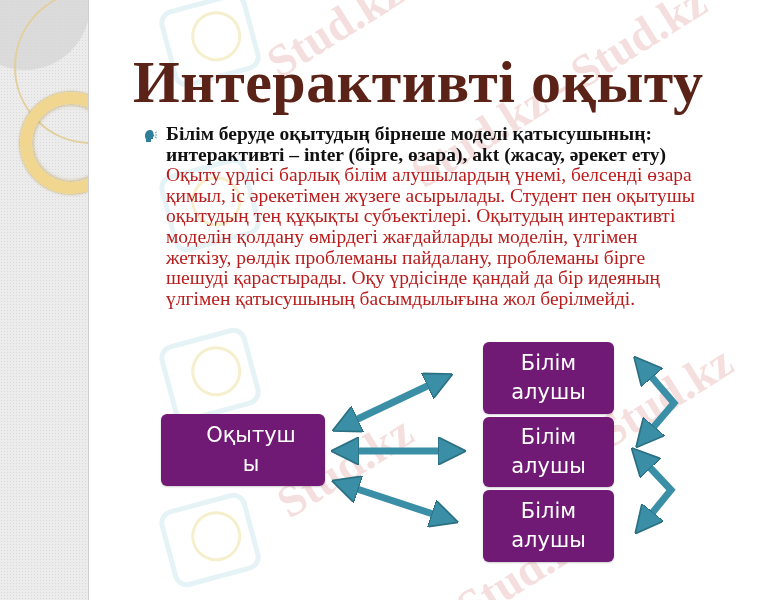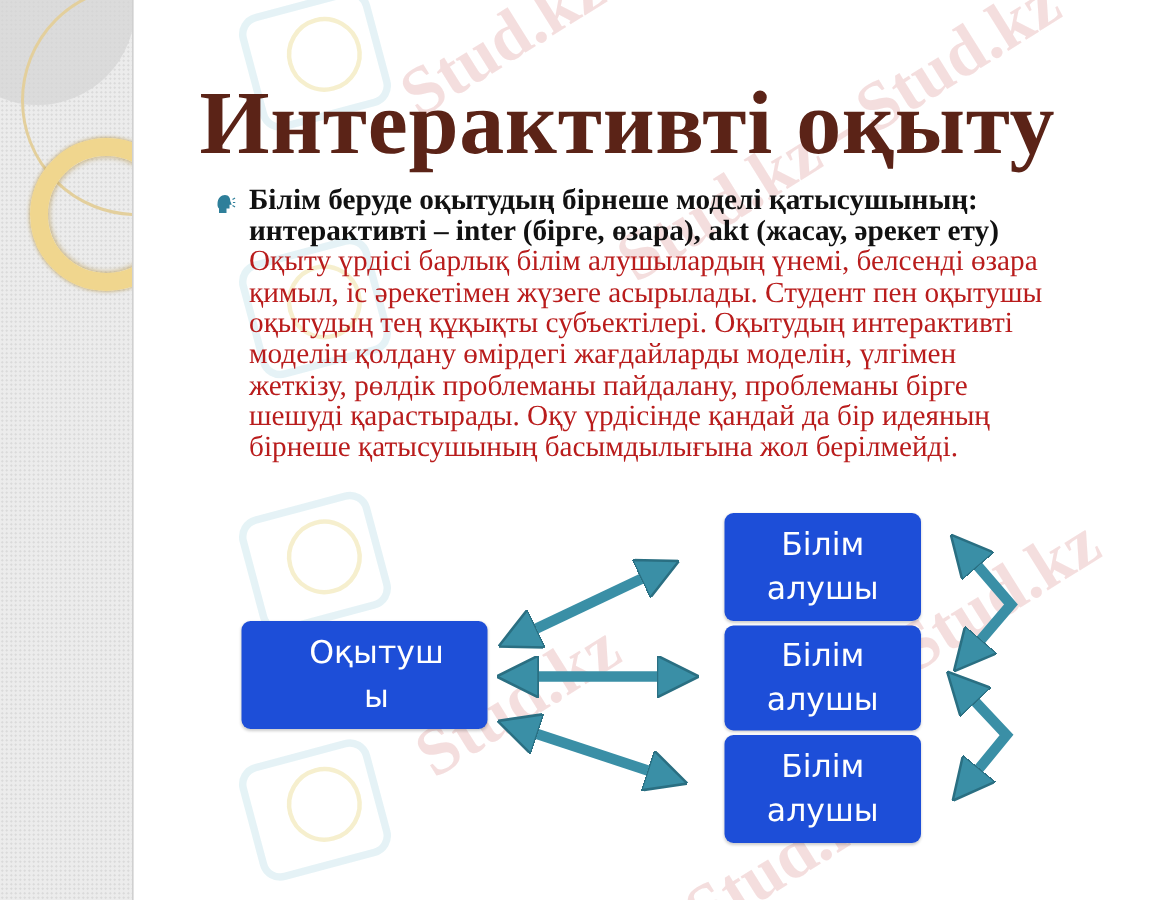--- a/index.html
+++ b/index.html
@@ -14,21 +14,21 @@
     .ring-gray { left: -40px; top: -60px; width: 130px; height: 130px; background: #d4d4d4; opacity: 0.7; }
     .ring-gold { left: 20px; top: 92px; width: 78px; height: 78px; border: 12px solid #f0d68e; box-shadow: inset 0 0 4px #b89a54, 0 0 3px #b89a54; }
     .watermark { position: absolute; color: #e8b8b8; font-family: "Liberation Serif", serif; font-weight: bold; font-size: 46px; transform: rotate(-32deg); opacity: 0.45; white-space: nowrap; pointer-events: none; }
     .logo-wm { position: absolute; width: 80px; height: 70px; border: 5px solid #dff0f4; border-radius: 14px; transform: rotate(-15deg); opacity: 0.8; pointer-events: none; }
     .logo-wm::after { content: ""; position: absolute; left: 22px; top: 8px; width: 44px; height: 44px; border-radius: 50%; border: 3px solid #f4ecc2; }
     .title { position: absolute; left: 133px; top: 48px; font-family: "Liberation Serif", serif; font-weight: bold; font-size: 60px; color: #5b2317; letter-spacing: 0.5px; margin: 0; }
     .bullet { position: absolute; left: 143px; top: 129px; width: 14px; height: 14px; }
     .content { position: absolute; left: 166px; top: 124px; width: 600px; font-size: 19.5px; line-height: 20.6px; color: #222; }
     .content .bold { font-weight: bold; color: #111; }
     .content .normal { color: #b91c1c; }
-    .box { position: absolute; background: #1d4ed8; border-radius: 6px; color: #ffffff; font-family: "DejaVu Sans", sans-serif; font-size: 21px; line-height: 29px; text-align: center; display: flex; align-items: center; justify-content: center; box-shadow: 0 1px 2px rgba(0,0,0,0.2); }
+    .box { position: absolute; background: #701a75; border-radius: 6px; color: #ffffff; font-family: "DejaVu Sans", sans-serif; font-size: 21px; line-height: 29px; text-align: center; display: flex; align-items: center; justify-content: center; box-shadow: 0 1px 2px rgba(0,0,0,0.2); }
     .box span { display: block; }
     .arrows { position: absolute; left: 0; top: 0; }
   </style>
 </head>
 <body>
 
 <div class="sidebar">
   <div class="ring ring-gray"></div>
   <div class="ring ring-big"></div>
   <div class="ring ring-gold"></div>
@@ -55,21 +55,21 @@
 
 <div class="content">
   <div class="bold">Білім беруде оқытудың бірнеше моделі қатысушының:</div>
   <div class="bold">интерактивті – inter (бірге, өзара), akt (жасау, әрекет ету)</div>
   <div class="normal">Оқыту үрдісі барлық білім алушылардың үнемі, белсенді өзара</div>
   <div class="normal">қимыл, іс әрекетімен жүзеге асырылады. Студент пен оқытушы</div>
   <div class="normal">оқытудың тең құқықты субъектілері. Оқытудың интерактивті</div>
   <div class="normal">моделін қолдану өмірдегі жағдайларды моделін, үлгімен</div>
   <div class="normal">жеткізу, рөлдік проблеманы пайдалану, проблеманы бірге</div>
   <div class="normal">шешуді қарастырады. Оқу үрдісінде қандай да бір идеяның</div>
-  <div class="normal">бірнеше қатысушының басымдылығына жол берілмейді.</div>
+  <div class="normal">үлгімен қатысушының басымдылығына жол берілмейді.</div>
 </div>
 
 <div class="box" style="left:161px; top:414px; width:148px; height:72px;padding-left:16px;">
   <div>
     <span>Оқытуш</span>
     <span>ы</span>
   </div>
 </div>
 
 <div class="box" style="left:483px; top:342px; width:131px; height:72px;">

